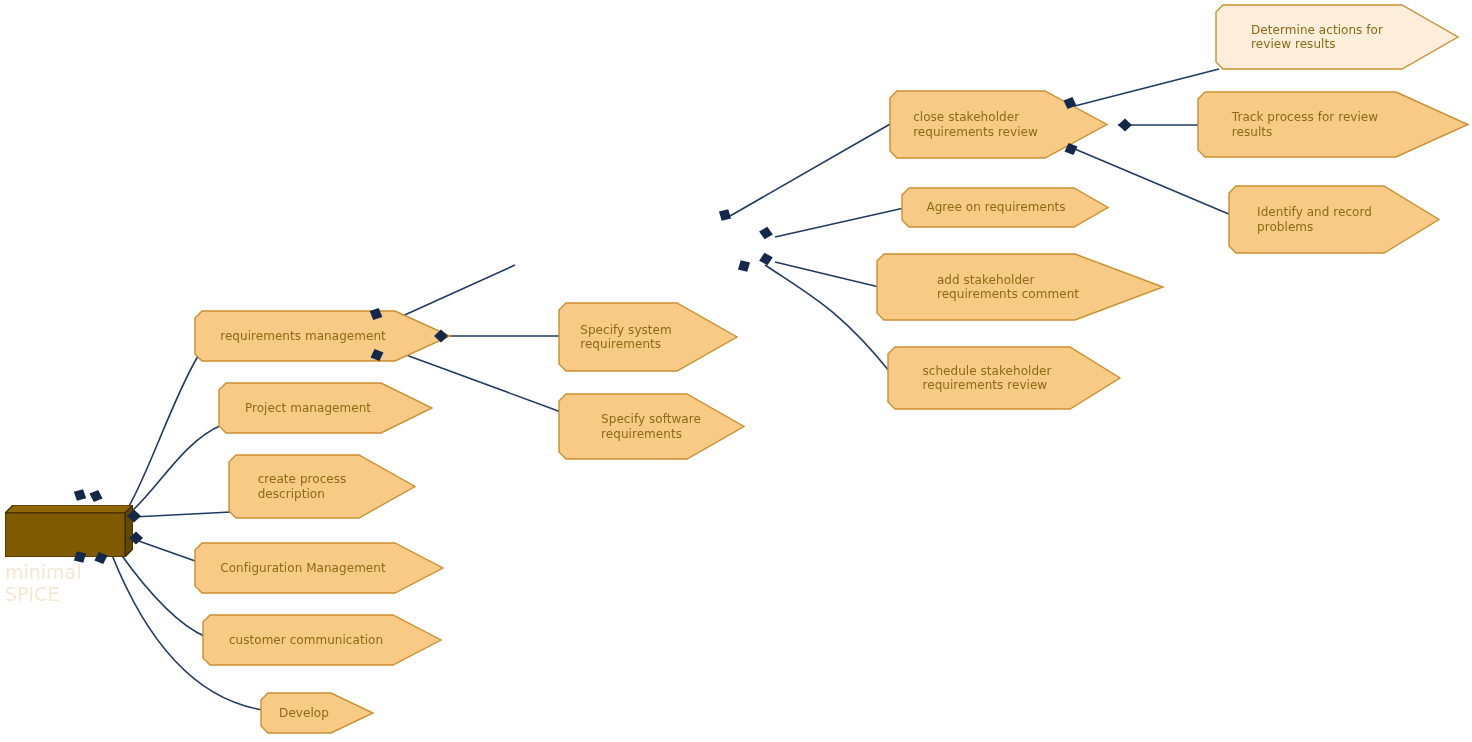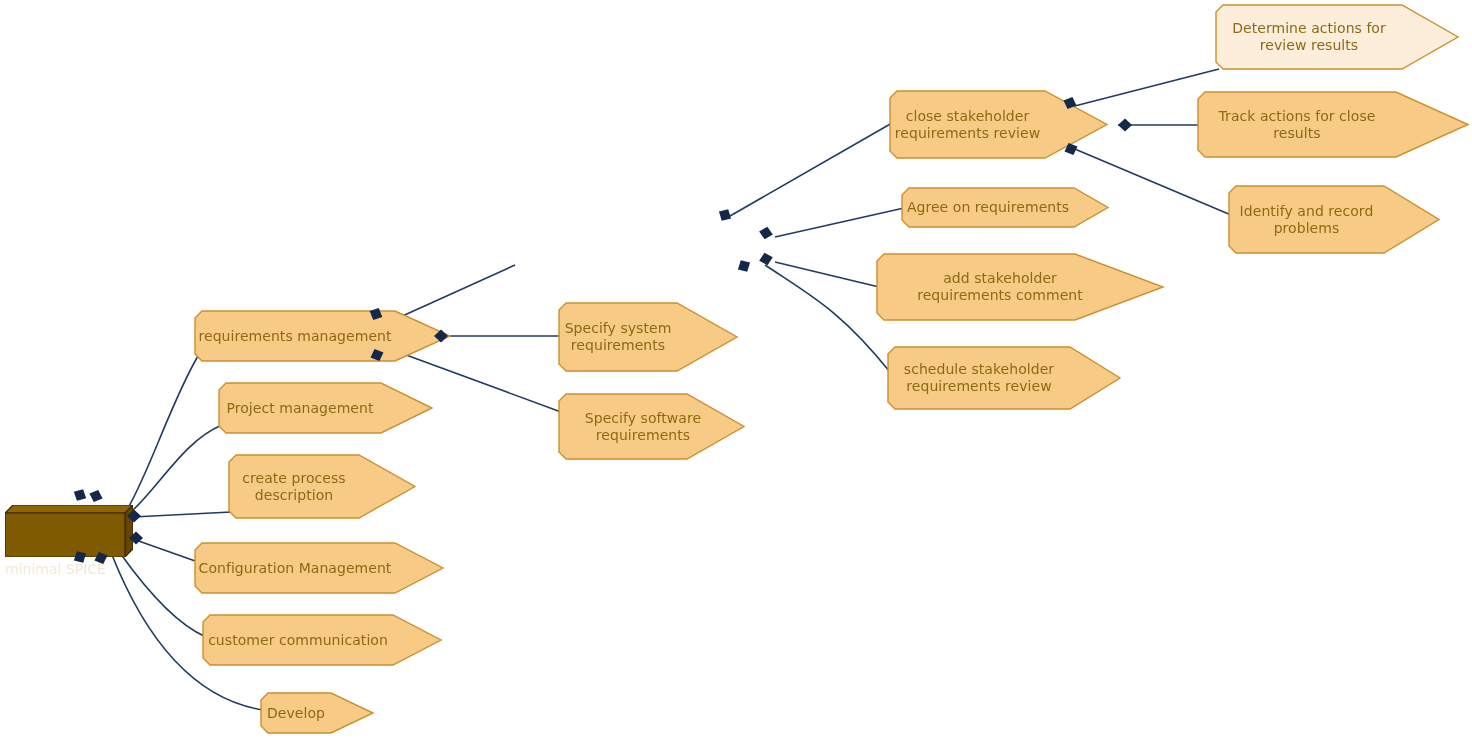--- a/index.html
+++ b/index.html
@@ -32,39 +32,39 @@
     position: absolute;
     box-sizing: border-box;
   }
   .node svg {
     position: absolute;
     left: 0; top: 0;
     overflow: visible;
   }
   .node .label {
     position: absolute;
-    left: 0;
+    left: 8px;
     top: 0;
     display: flex;
     align-items: center;
     justify-content: center;
-    text-align: center;
+    text-align: left;
     line-height: 1.18;
     white-space: pre-line;
-    font-size: 14px;
+    font-size: 12px;
     color: #8C6A14;
     letter-spacing: 0.05px;
     pointer-events: none;
   }
   .root-node {
     position: absolute;
   }
   .root-node .label {
     color: #F3E9D2;
-    font-size: 14px;
+    font-size: 19px;
   }
 </style>
 </head>
 <body>
 
 <div id="canvas">
 
   <svg id="edge-layer" viewBox="0 0 1472 742" width="1472" height="742">
       <path d="M 128 508 C 150 470 172 400 198 356" fill="none" stroke="#1F3A63" stroke-width="1.6"></path>
       <path d="M 133 510 C 160 485 185 440 222 425" fill="none" stroke="#1F3A63" stroke-width="1.6"></path>
@@ -175,21 +175,21 @@
         <svg width="242" height="64" viewBox="0 0 242 64">
           <polygon points="0,7 7,0 186,0 242,32 186,64 7,64 0,57" fill="#FDEEDC" stroke="#CB8F2F" stroke-width="1.4" stroke-linejoin="miter"></polygon>
         </svg>
         <div class="label" style="width: 186px; height: 64px;">Determine actions for
 review results</div>
       </div>
       <div class="node" style="left: 1198px; top: 92px; width: 270px; height: 65px;">
         <svg width="270" height="65" viewBox="0 0 270 65">
           <polygon points="0,7 7,0 198,0 270,32.5 198,65 7,65 0,58" fill="#F7CB86" stroke="#CB8F2F" stroke-width="1.4" stroke-linejoin="miter"></polygon>
         </svg>
-        <div class="label" style="width: 198px; height: 65px;">Track actions for close
+        <div class="label" style="width: 198px; height: 65px;">Track process for review
 results</div>
       </div>
       <div class="node" style="left: 1229px; top: 186px; width: 210px; height: 67px; padding-left: 39px;">
         <svg width="210" height="67" viewBox="0 0 210 67">
           <polygon points="0,7 7,0 155,0 210,33.5 155,67 7,67 0,60" fill="#F7CB86" stroke="#CB8F2F" stroke-width="1.4" stroke-linejoin="miter"></polygon>
         </svg>
         <div class="label" style="width: 155px; height: 67px;">Identify and record
 problems</div>
       </div>
     </div>

